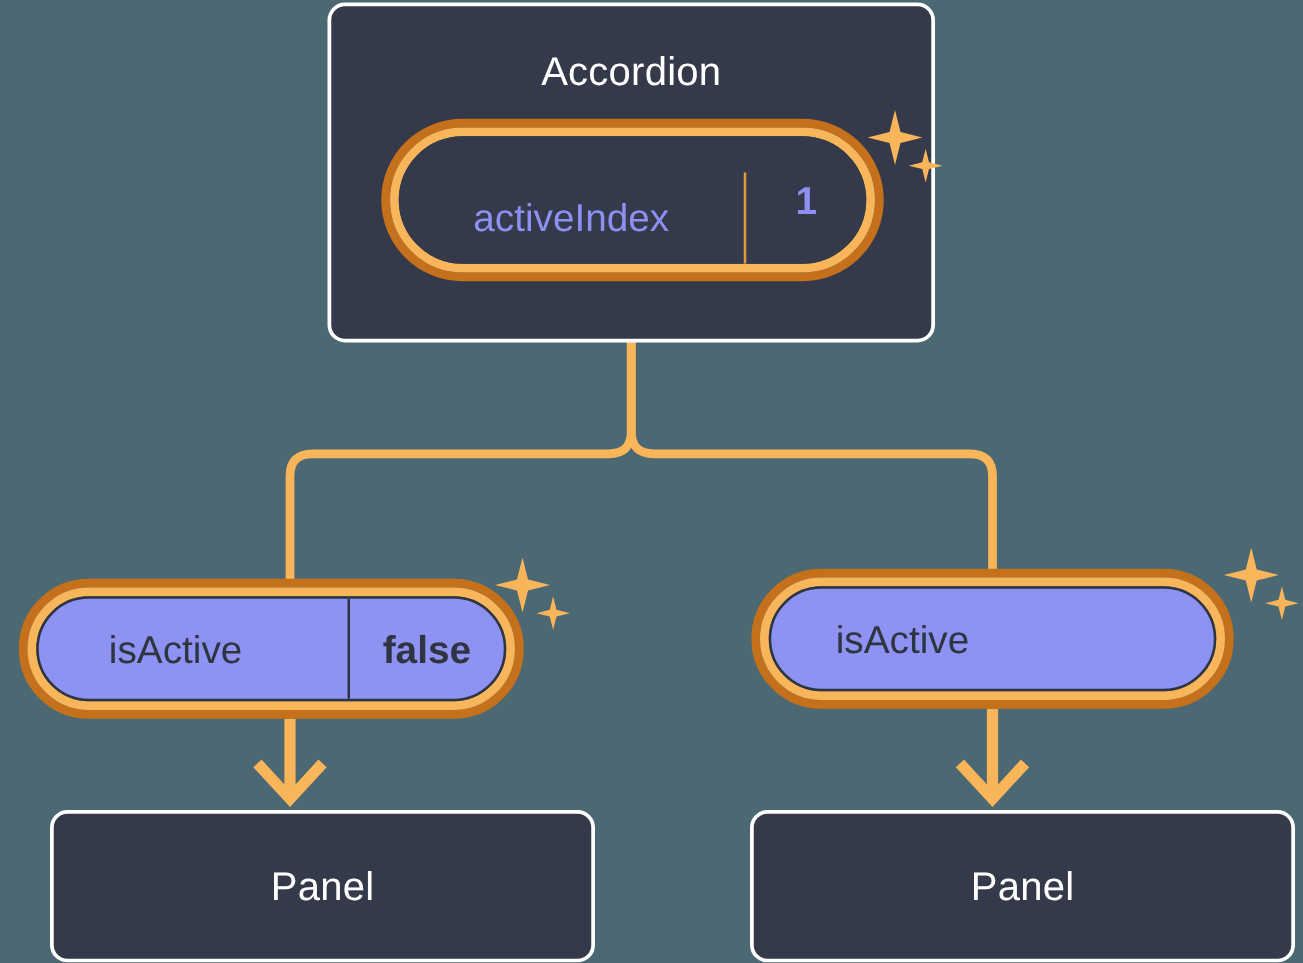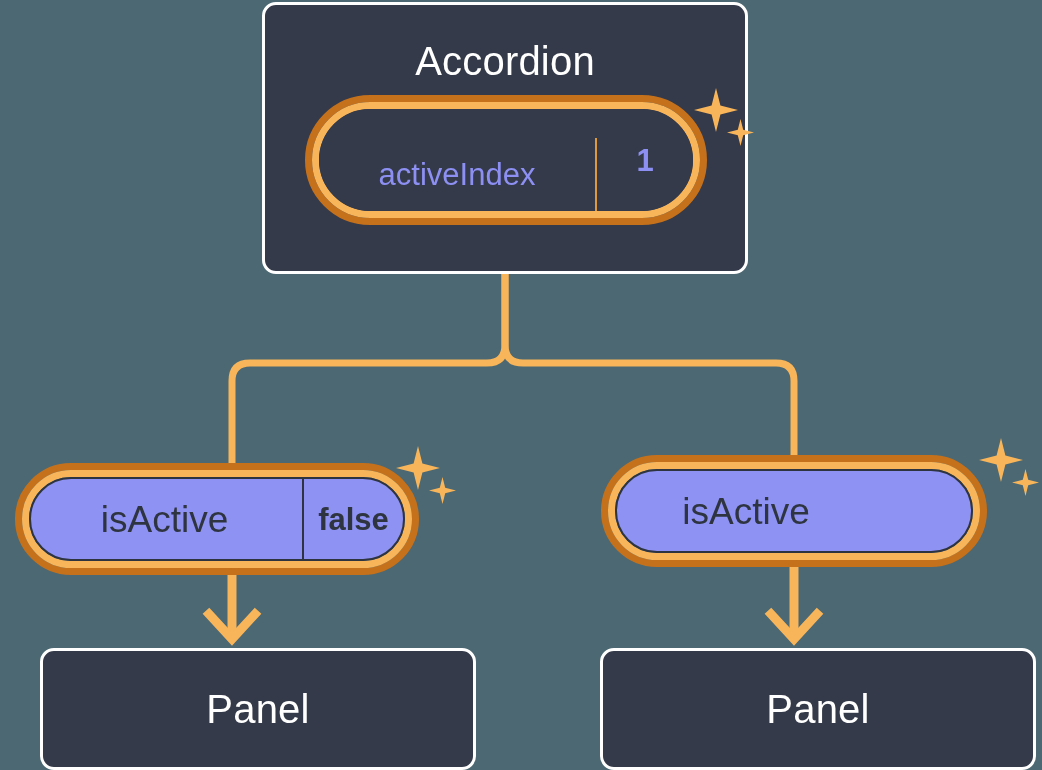--- a/index.html
+++ b/index.html
@@ -37,21 +37,21 @@
     box-sizing: border-box;
     background: #343a4a;
     border: 3px solid #ffffff;
     border-radius: 14px;
     display: flex;
     flex-direction: column;
     align-items: center;
   }
   .component-title {
     color: #ffffff;
-    font-size: 40px;
+    font-size: 32px;
     letter-spacing: 0.2px;
     font-weight: 400;
     line-height: 1;
   }
 
   #accordion-box {
     left: 262px;
     top: 2px;
     width: 486px;
     height: 272px;
@@ -131,22 +131,21 @@
     font-weight: bold;
   }
 
   
   .pill-purple .pill-body {
     background: #8e92f2;
     border: 2px solid #2e3440;
   }
   .pill-purple .pill-key {
     color: #2e3440;
-    font-size: 37px;
-    padding-left: 24px;
+    font-size: 31px;
   }
   .pill-purple .pill-val {
     color: #2e3440;
     font-size: 31px;
     font-weight: bold;
     border-left: 2px solid #2e3440;
   }
 
   #pill-is-active-false {
     left: 15px;

